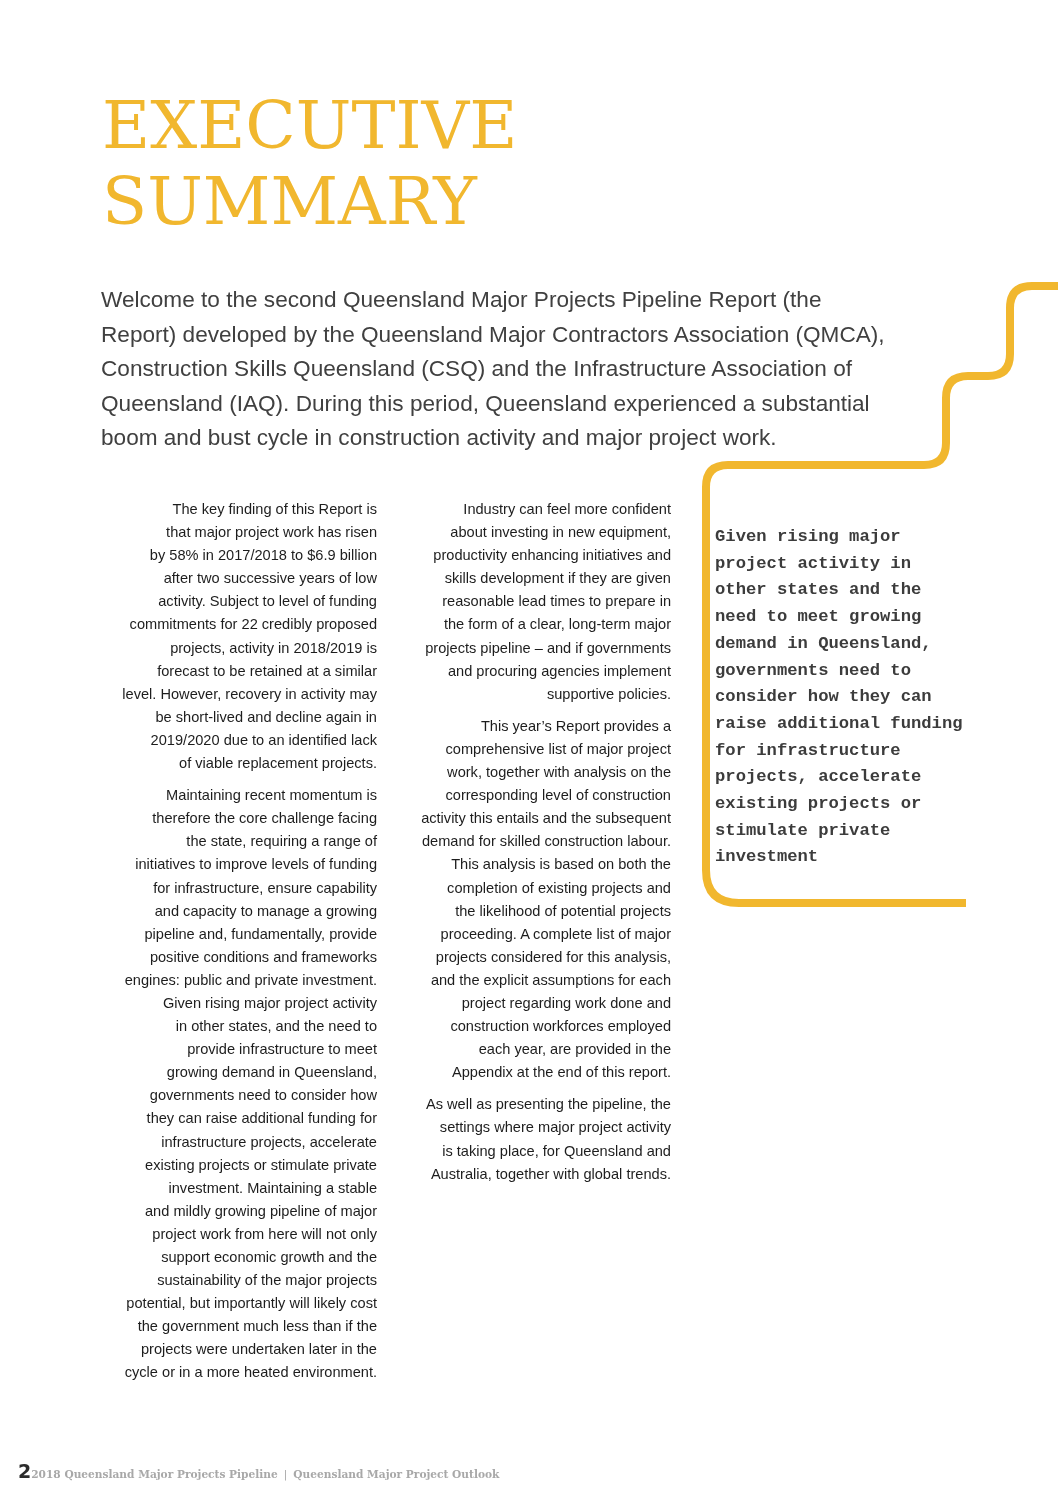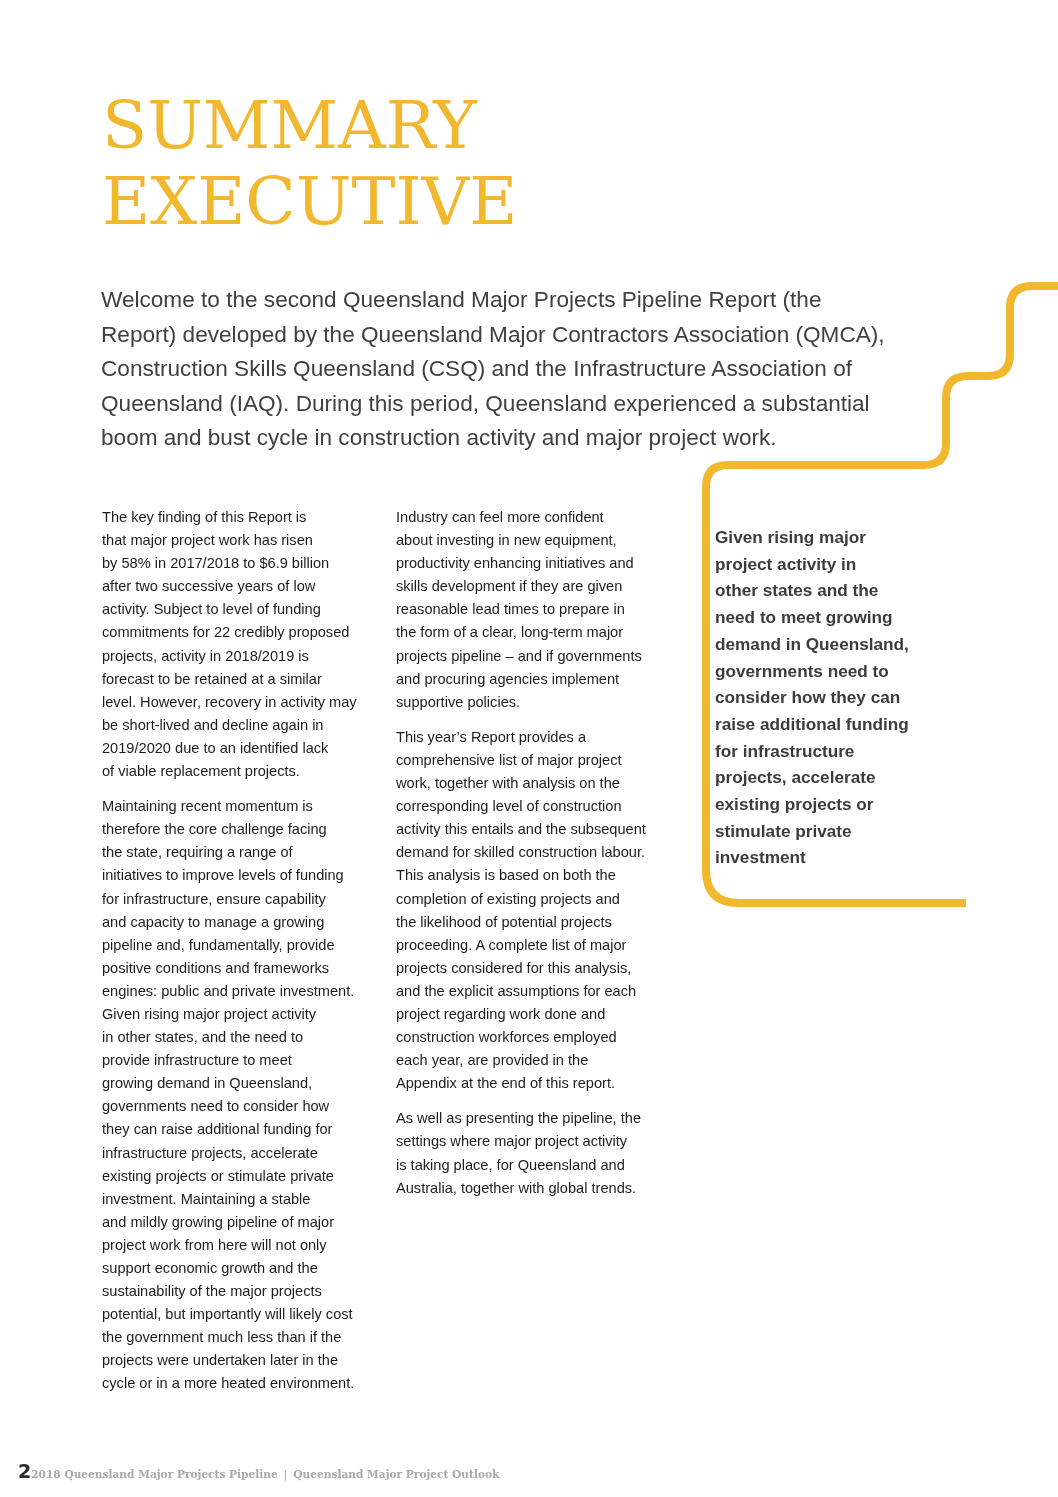--- a/index.html
+++ b/index.html
@@ -15,27 +15,27 @@
       position: absolute; left: 101px; top: 283px; width: 860px;
       font-family: "Liberation Sans", sans-serif; color: #404040;
       font-size: 22.6px; line-height: 34.5px; margin: 0;
     }
     .intro span { display: block; white-space: nowrap; }
     .col {
       position: absolute; top: 494px;
       font-family: "Liberation Sans", sans-serif; color: #1d1d1d;
       font-size: 14.6px; line-height: 23.1px;
     }
-    .col p { margin: 12px 0 9px 0; }
+    .col p { margin: 4px 0 9px 0; text-align: right; }
     .col span.ln { display: block; white-space: nowrap; }
     .col-1 { left: 102px; width: 275px; }
     .col-2 { left: 396px; width: 275px; }
     .pullquote {
       position: absolute; left: 715px; top: 524px; width: 250px;
-      font-family: Liberation Sans, sans-serif; font-weight: bold;
+      font-family: Liberation Mono, monospace; font-weight: bold;
       color: #3c3c3c; font-size: 17.2px; line-height: 26.7px;
     }
     .pullquote span { display: block; white-space: nowrap; }
     .deco { position: absolute; left: 0; top: 0; }
     .footer {
       position: absolute; left: 18px; top: 1460px;
       font-family: "DejaVu Serif", serif; font-weight: bold;
       display: flex; align-items: baseline;
     }
     .page-num { color: #2c2c2c; font-size: 19px; font-family: "DejaVu Sans", sans-serif; font-weight: bold; }
@@ -43,22 +43,22 @@
     .footer-sep { color: #a8a8a8; font-size: 10.6px; margin: 0 6px; font-family: "DejaVu Sans", sans-serif; font-weight: normal; }
   </style>
 </head>
 <body>
 
 <svg class="deco" width="1058" height="1497" viewBox="0 0 1058 1497">
   <path d="M1058 286 L1032 286 Q1010 286 1010 308 L1010 354 Q1010 376 988 376 L968 376 Q946 376 946 398 L946 443 Q946 465 924 465 L728 465 Q706 465 706 487 L706 870 Q706 903 739 903 L966 903" fill="none" stroke="#f1b72e" stroke-width="8" stroke-linejoin="round"></path>
 </svg>
 
 <h1 class="page-title">
+  <span>EXECUTIVE</span>
   <span>SUMMARY</span>
-  <span>EXECUTIVE</span>
 </h1>
 
 <div class="intro">
   <span>Welcome to the second Queensland Major Projects Pipeline Report (the</span>
   <span>Report) developed by the Queensland Major Contractors Association (QMCA),</span>
   <span>Construction Skills Queensland (CSQ) and the Infrastructure Association of</span>
   <span>Queensland (IAQ). During this period, Queensland experienced a substantial</span>
   <span>boom and bust cycle in construction activity and major project work.</span>
 </div>
 

